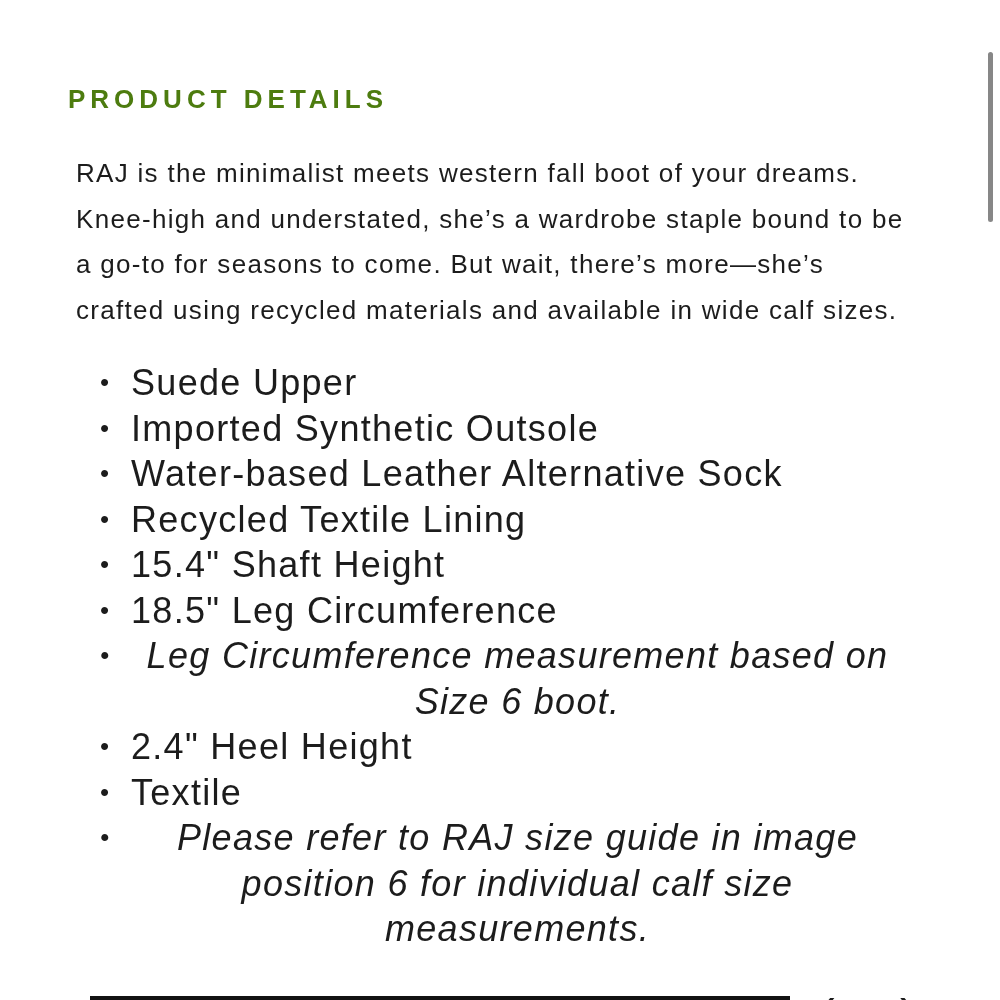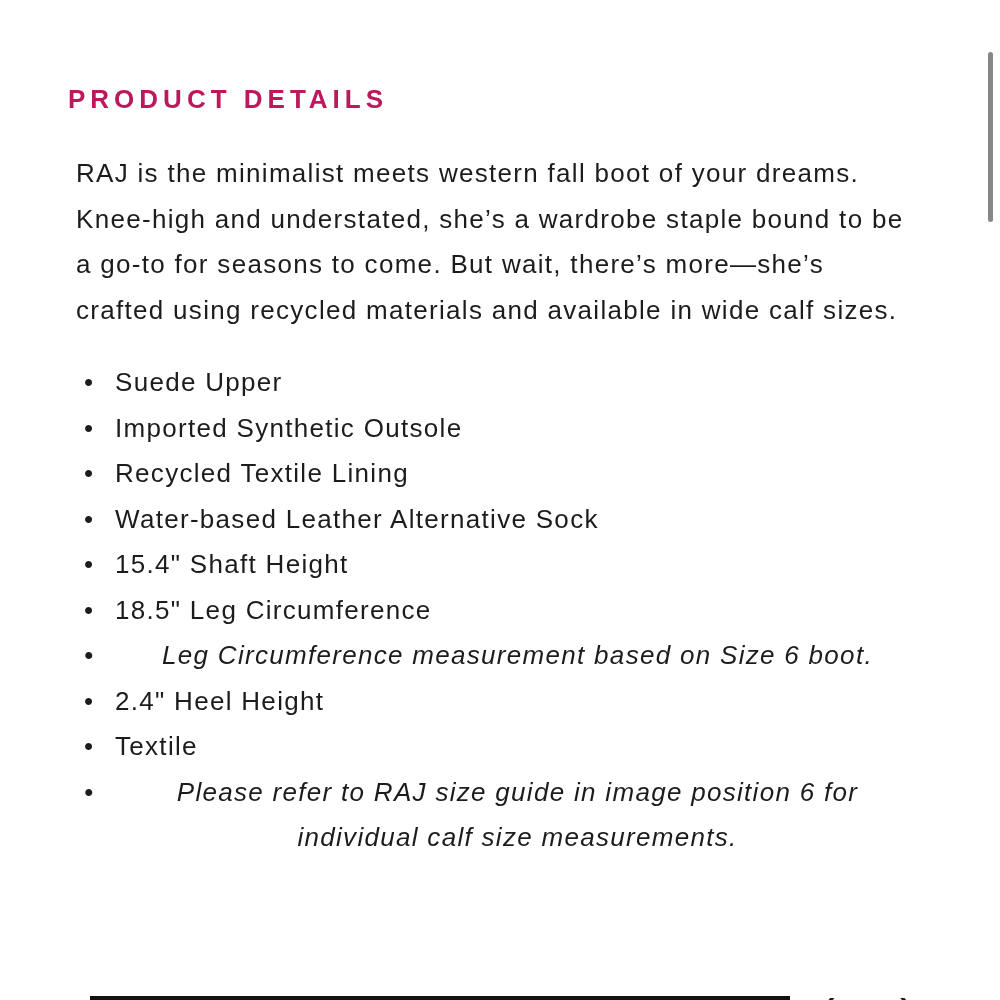--- a/index.html
+++ b/index.html
@@ -21,35 +21,35 @@
     position: absolute;
     left: 68px;
     top: 84px;
     width: 852px;
     color: #1c1c1c;
   }
   .heading {
     font-size: 26px;
     font-weight: 700;
     letter-spacing: 5px;
-    color: #be185d;
+    color: #4d7c0f;
     margin: 0 0 36px 0;
   }
   .description {
     font-size: 26px;
     line-height: 45.5px;
     letter-spacing: 1.3px;
     margin: 0 0 27px 8px;
     color: #1c1c1c;
   }
   ul.features {
     list-style: none;
-    margin: 0;
+    margin: 16px;
     padding: 0 0 0 47px;
-    font-size: 26px;
+    font-size: 36px;
     line-height: 45.5px;
     letter-spacing: 1.3px;
     color: #1c1c1c;
   }
   ul.features li {
     position: relative;
   }
   ul.features li::before {
     content: "\2022";
     position: absolute;
@@ -108,22 +108,22 @@
 <div class="viewport">
 
   <div class="content">
     <h2 class="heading">PRODUCT DETAILS</h2>
 
     <p class="description">RAJ is the minimalist meets western fall boot of your dreams. Knee-high and understated, she’s a wardrobe staple bound to be a go-to for seasons to come. But wait, there’s more—she’s crafted using recycled materials and available in wide calf sizes.</p>
 
     <ul class="features">
         <li>Suede Upper</li>
         <li>Imported Synthetic Outsole</li>
+        <li>Water-based Leather Alternative Sock</li>
         <li>Recycled Textile Lining</li>
-        <li>Water-based Leather Alternative Sock</li>
         <li>15.4" Shaft Height</li>
         <li>18.5" Leg Circumference</li>
         <li class="italic">Leg Circumference measurement based on Size 6 boot.</li>
         <li>2.4" Heel Height</li>
         <li>Textile</li>
         <li class="italic">Please refer to RAJ size guide in image position 6 for individual calf size measurements.</li>
       </ul>
   </div>
 
   <div class="scrollbar-thumb"></div>

